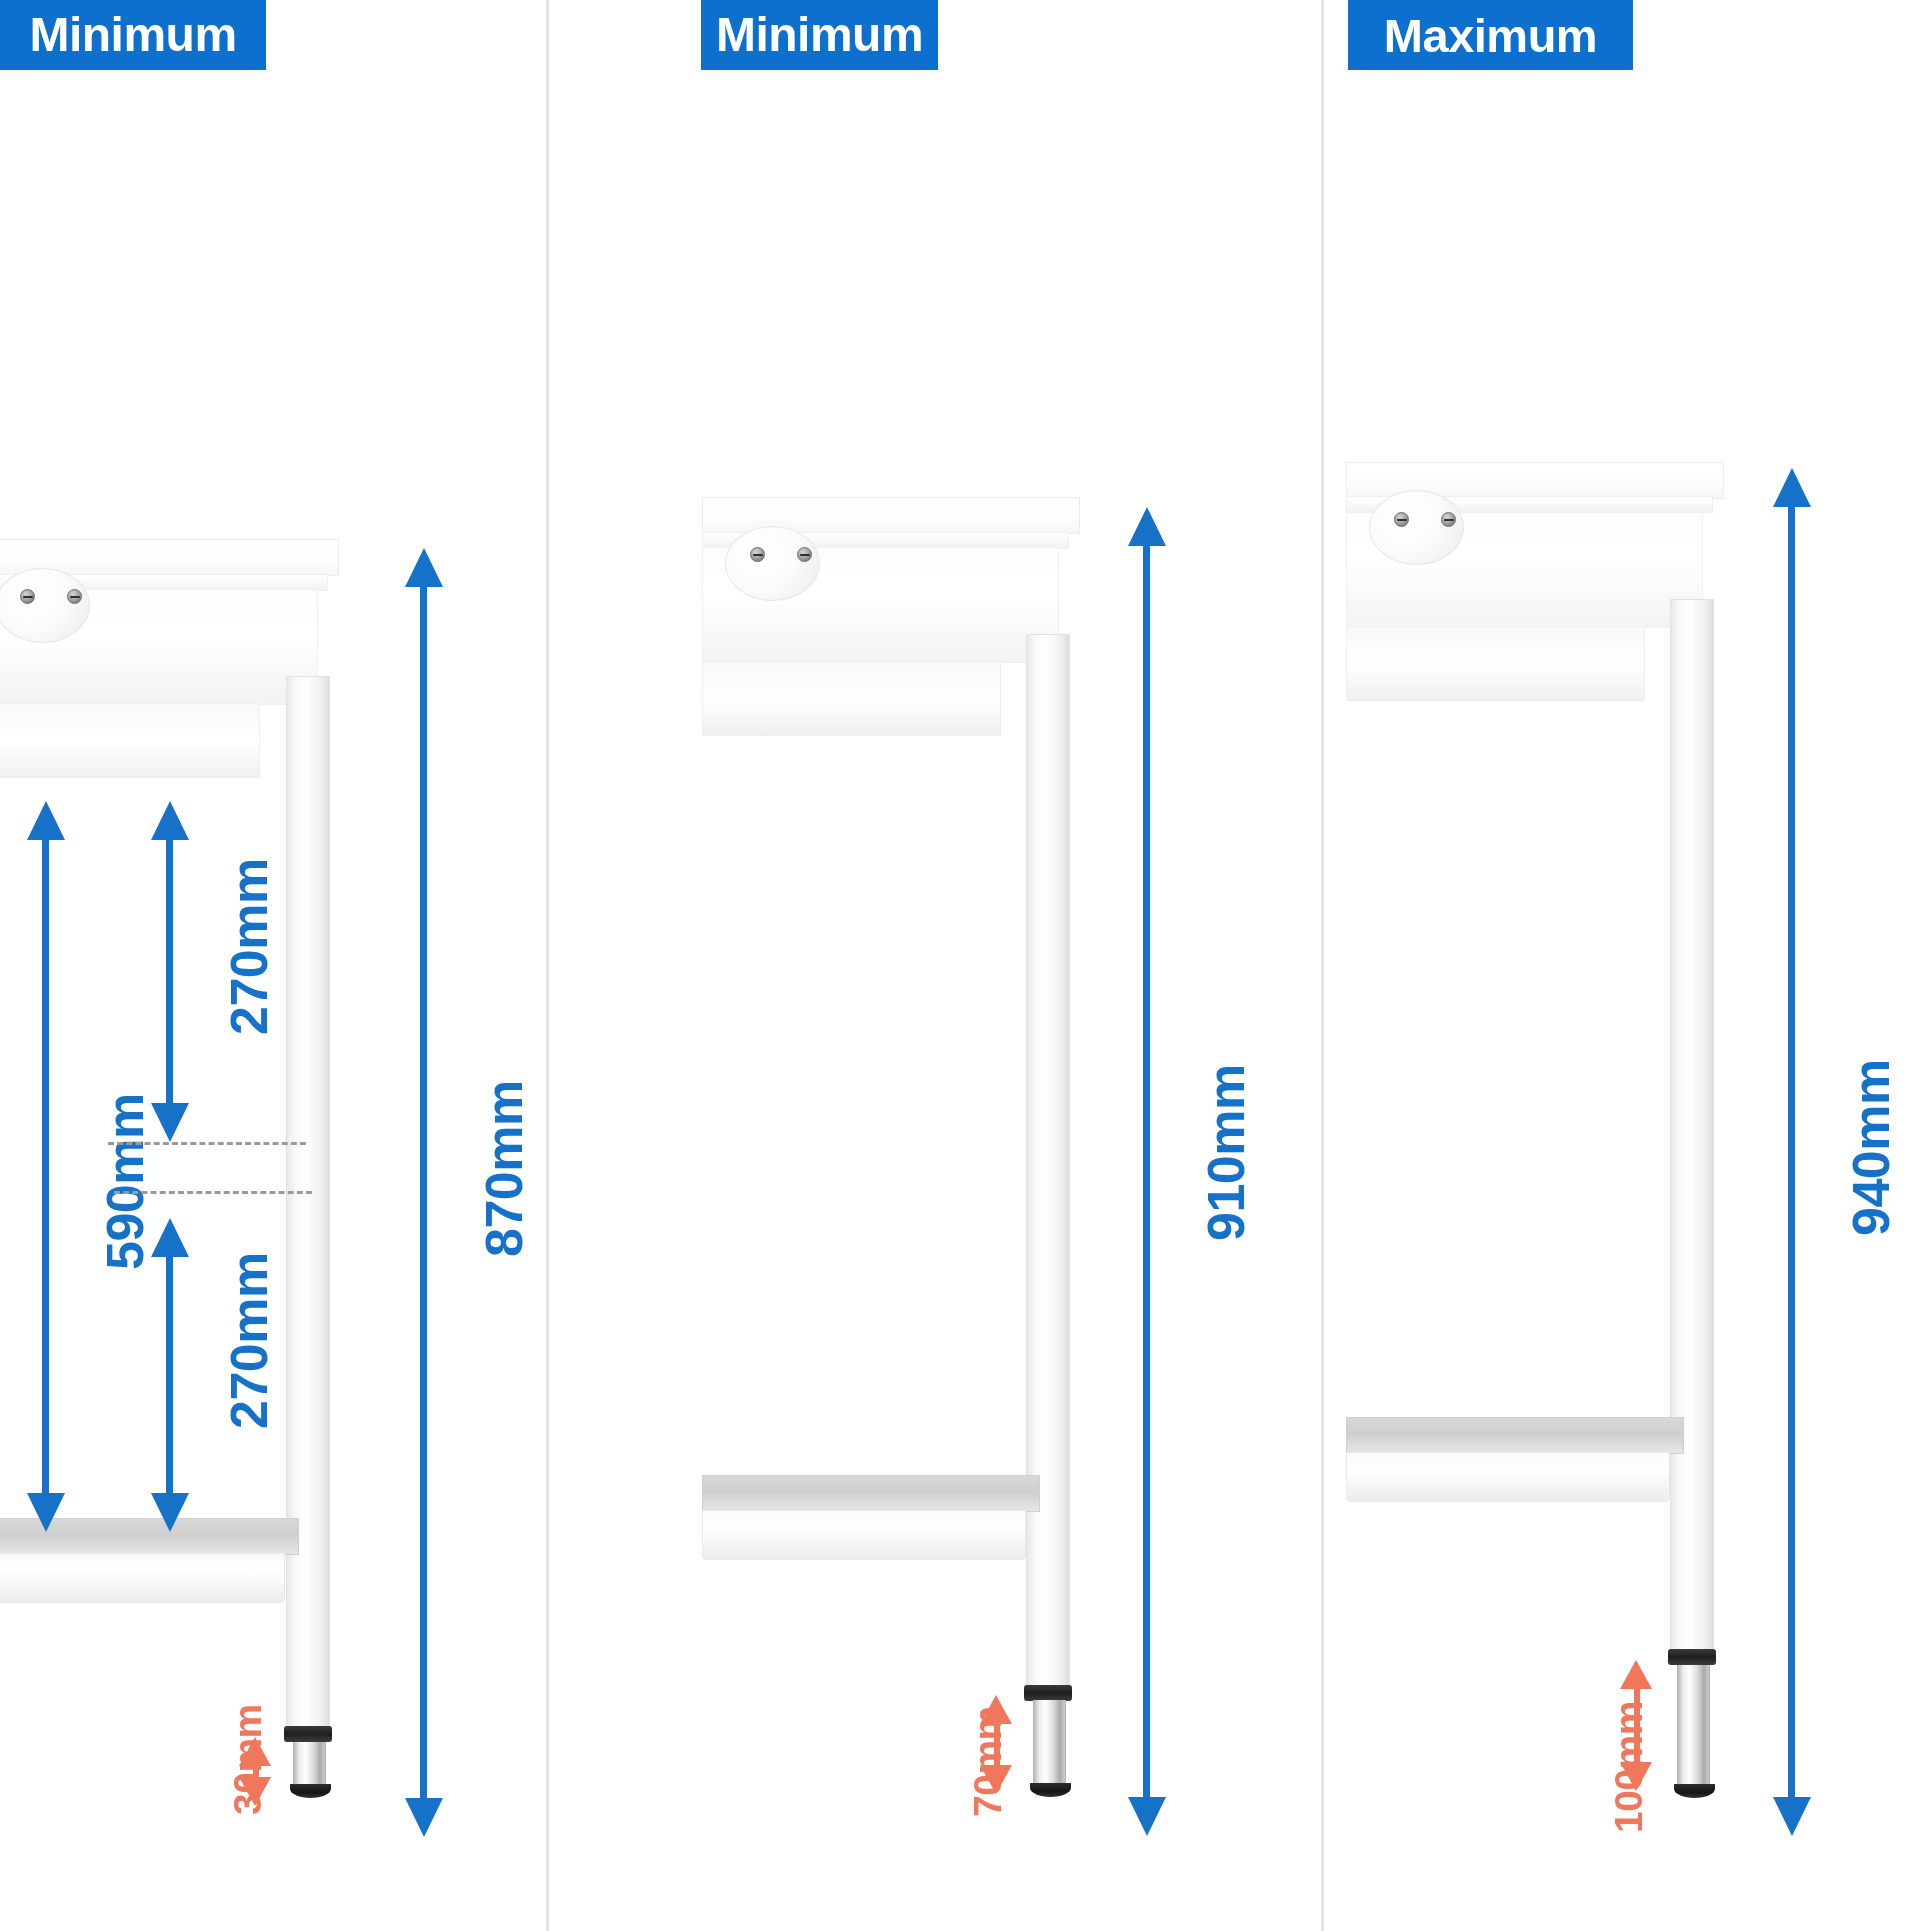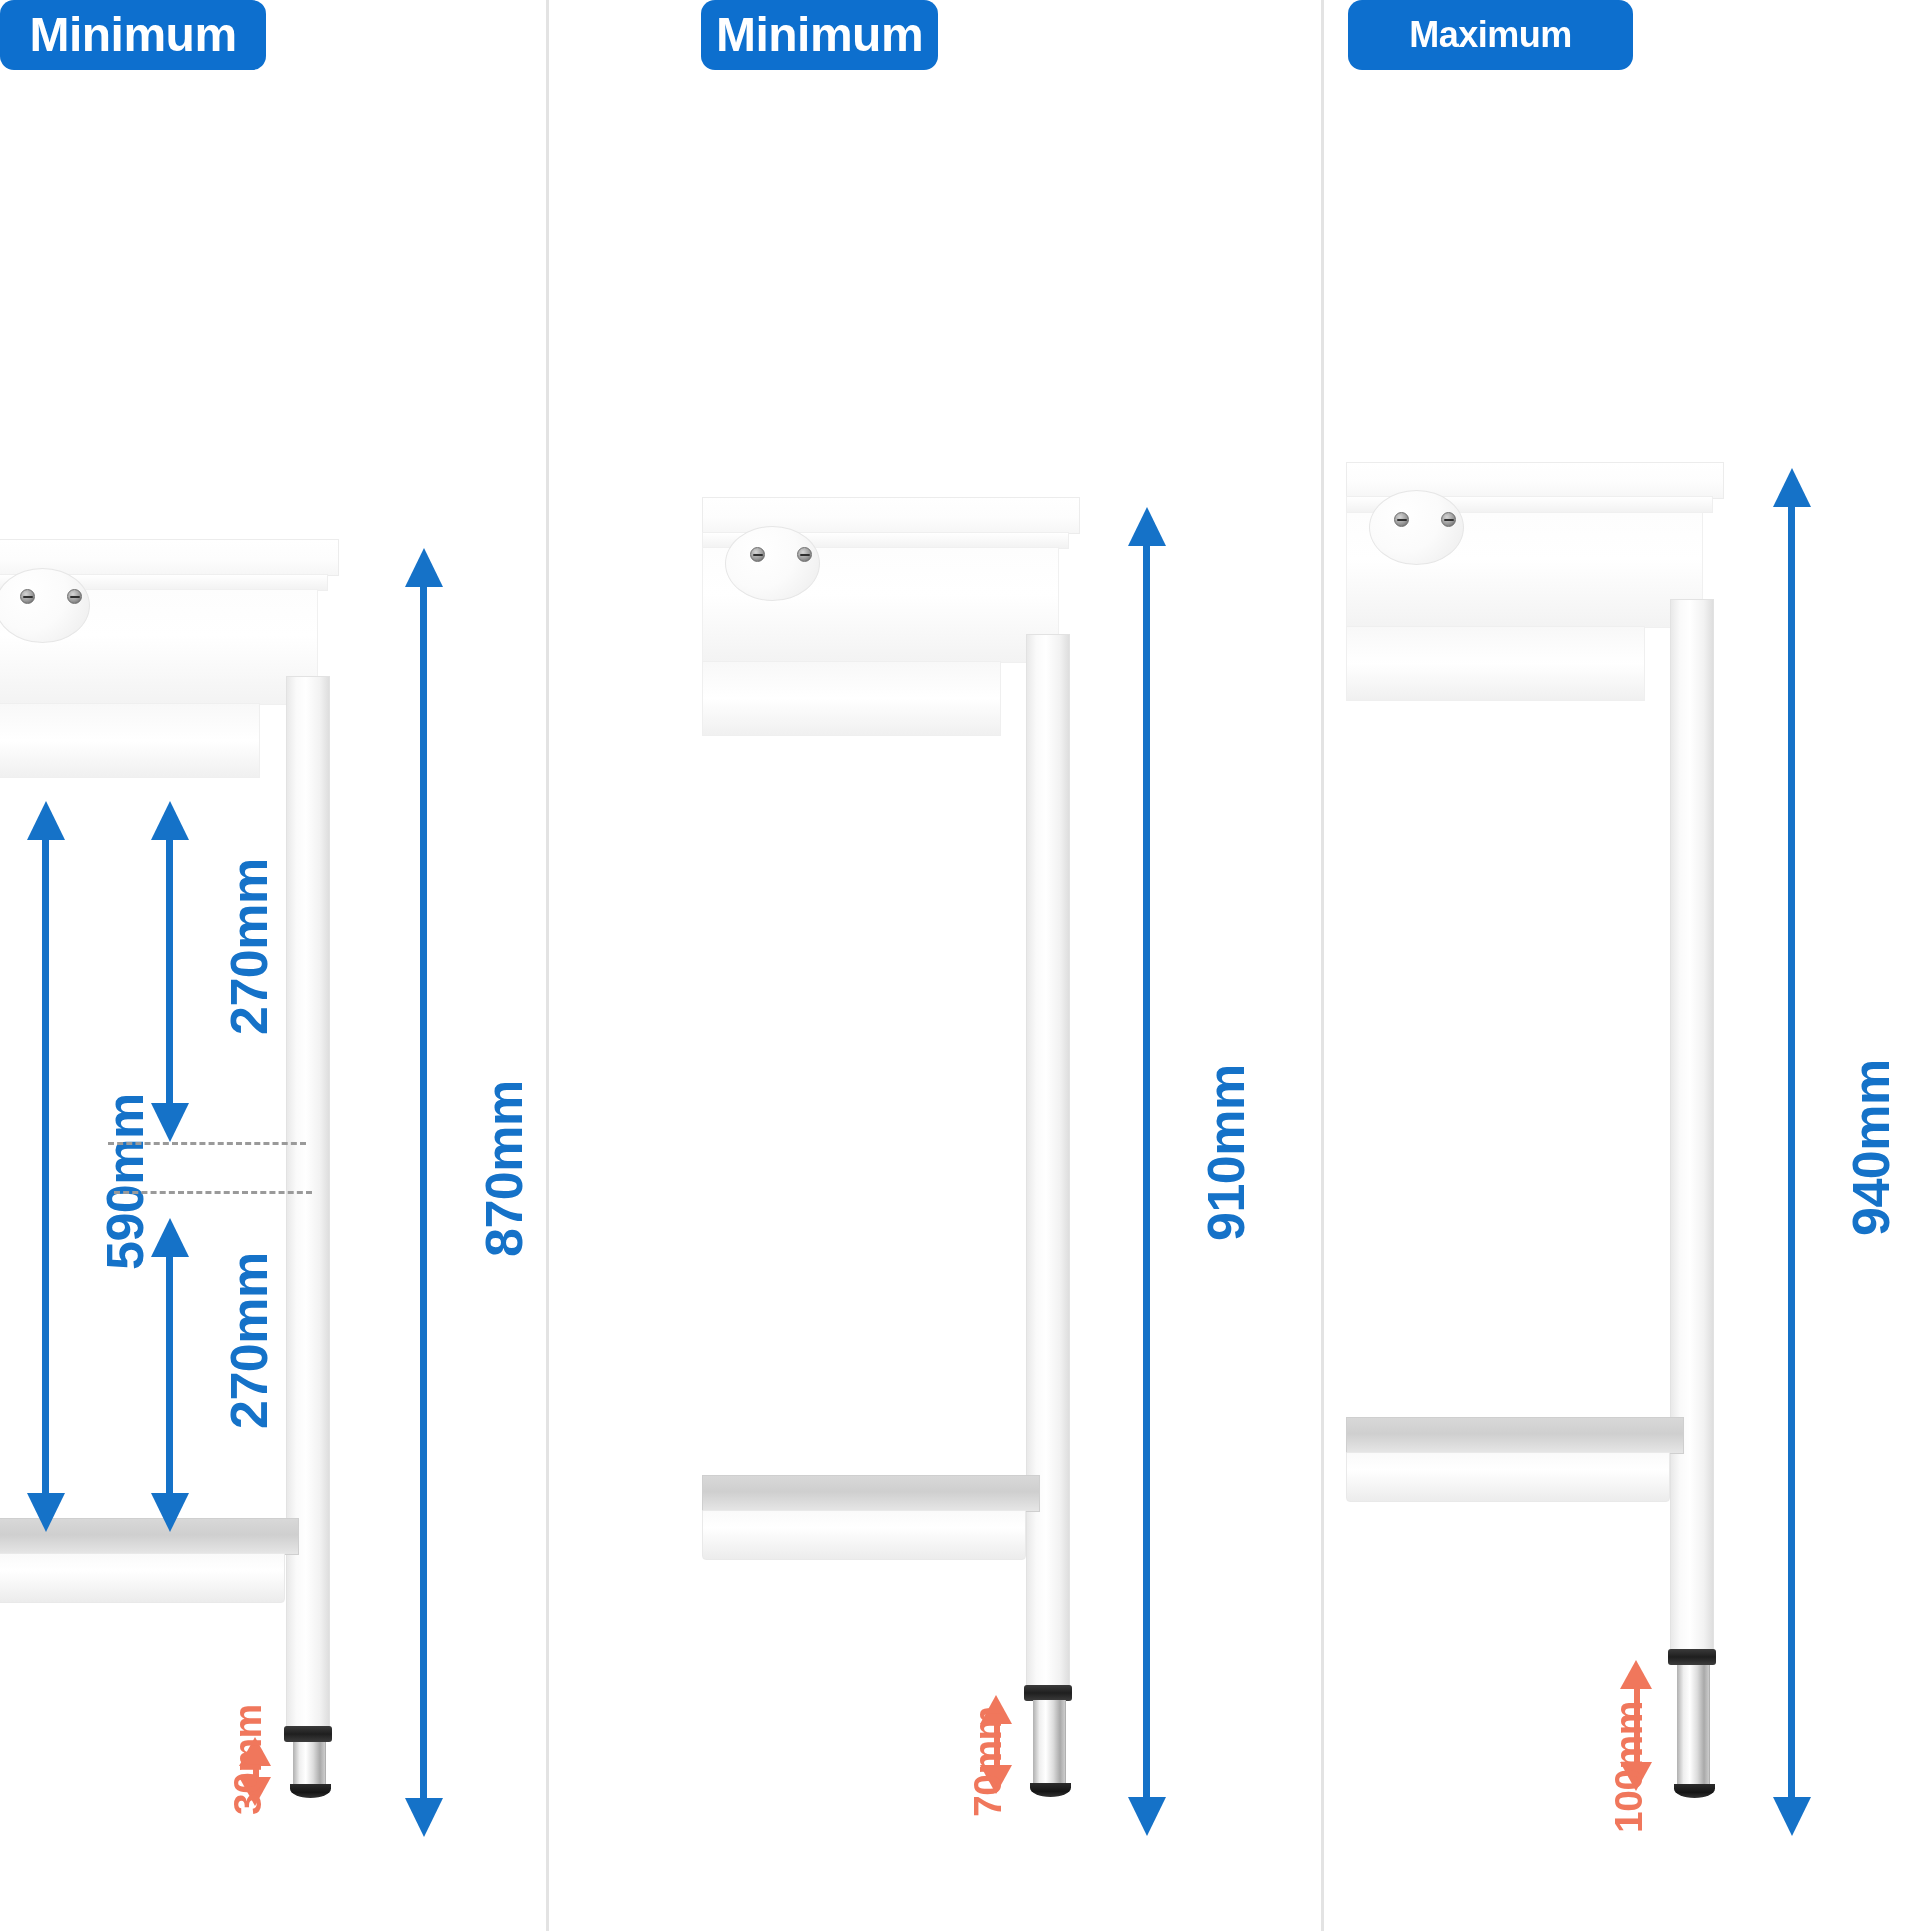--- a/index.html
+++ b/index.html
@@ -8,21 +8,20 @@
 
   
   .divider{position:absolute;top:0;width:2.9px;height:1931px;background:#e3e3e3;}
 
   
   .banner{
     position:absolute;
     display:flex;align-items:center;justify-content:center;
     color:#ffffff;font-weight:bold;letter-spacing:-0.5px;
     line-height:1;
-    border-radius:14px;
   }
 
   
   .table-unit{position:absolute;}
 
   .top-slab{
     position:absolute;
     background:linear-gradient(180deg,#ffffff 0%,#fdfdfd 55%,#f6f6f6 100%);
     border:1px solid #ececec;
     box-sizing:border-box;
@@ -227,21 +226,21 @@
   <div class="arrow-up" style="left:1128px;top:507px;"></div>
   <div class="dim-line" style="left:1143px;top:538px;height:1265px;"></div>
   <div class="arrow-down" style="left:1128px;top:1797px;"></div>
   <div class="dim-label" style="left:1200px;top:1241px;font-size:52px;">910mm</div>
 
   <div class="oarrow-up" style="left:980px;top:1695px;"></div>
   <div class="oline" style="left:994px;top:1721px;height:46px;"></div>
   <div class="oarrow-down" style="left:980px;top:1765px;"></div>
   <div class="olabel" style="left:968px;top:1817px;font-size:39px;">70mm</div>
 
-  <div class="banner" style="left:1348px;top:0px;width:285px;height:70px;background:#0d6fce;font-size:36px;">
+  <div class="banner" style="left:1348px;top:0px;width:285px;height:70px;background:#0d6fce;font-size:47px;">
     <span>Maximum</span>
   </div>
 
   <div class="table-unit">
     <div class="top-slab" style="left:1346px;top:462px;width:378px;height:37px;"></div>
     <div class="top-bevel" style="left:1346px;top:496px;width:367px;height:17.4px;"></div>
     <div class="apron" style="left:1346px;top:512px;width:357px;height:116px;"></div>
     <div class="apron-lower" style="left:1346px;top:626px;width:299px;height:75px;"></div>
     <div class="bracket" style="left:1369px;top:490px;width:95px;height:75px;"></div>
     <div class="screw" style="left:1394px;top:512px;width:15.4px;height:15.4px;"></div>

